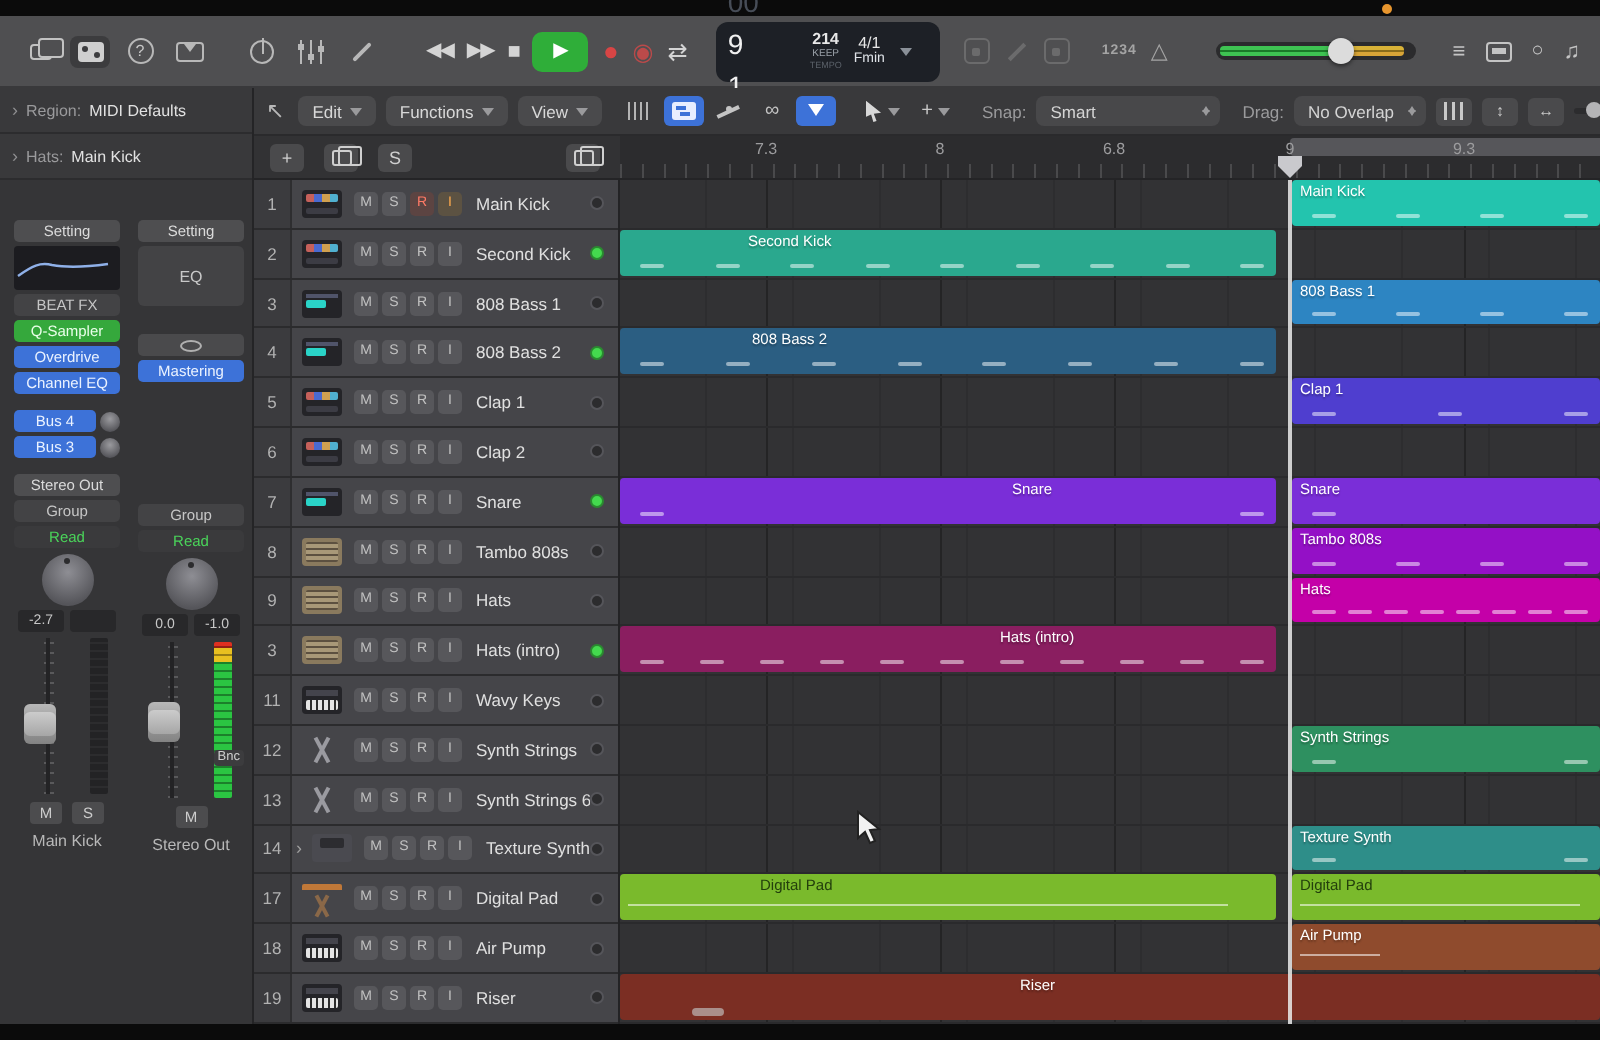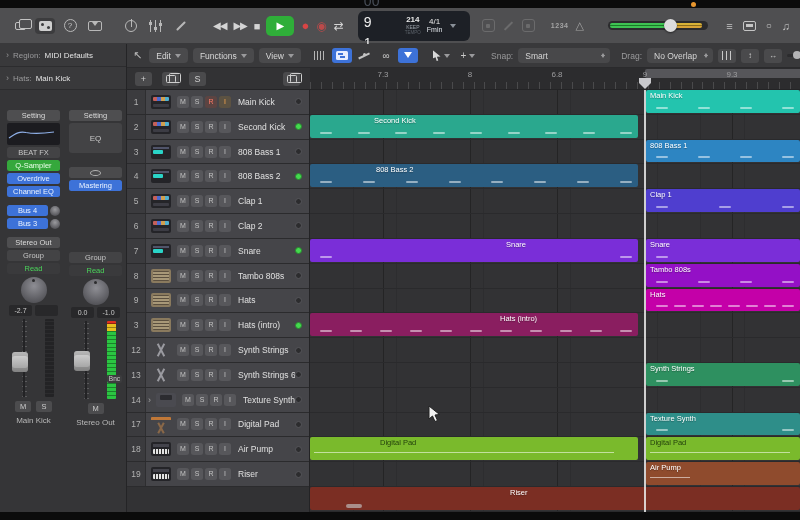--- a/index.html
+++ b/index.html
@@ -587,20 +587,32 @@
         <div class="tbtns">
           <div class="tbtn">M</div>
           <div class="tbtn">S</div>
           <div class="tbtn">R</div>
           <div class="tbtn">I</div>
         </div>
         <div class="tname">Hats (intro)</div>
         <div class="tdot on"></div>
       </div>
       <div class="trow">
+        <div class="tnum">11</div>
+        <div class="ticon i-keys"></div>
+        <div class="tbtns">
+          <div class="tbtn">M</div>
+          <div class="tbtn">S</div>
+          <div class="tbtn">R</div>
+          <div class="tbtn">I</div>
+        </div>
+        <div class="tname">Wavy Keys</div>
+        <div class="tdot"></div>
+      </div>
+      <div class="trow">
         <div class="tnum">12</div>
         <div class="ticon i-str"></div>
         <div class="tbtns">
           <div class="tbtn">M</div>
           <div class="tbtn">S</div>
           <div class="tbtn">R</div>
           <div class="tbtn">I</div>
         </div>
         <div class="tname">Synth Strings</div>
         <div class="tdot"></div>

